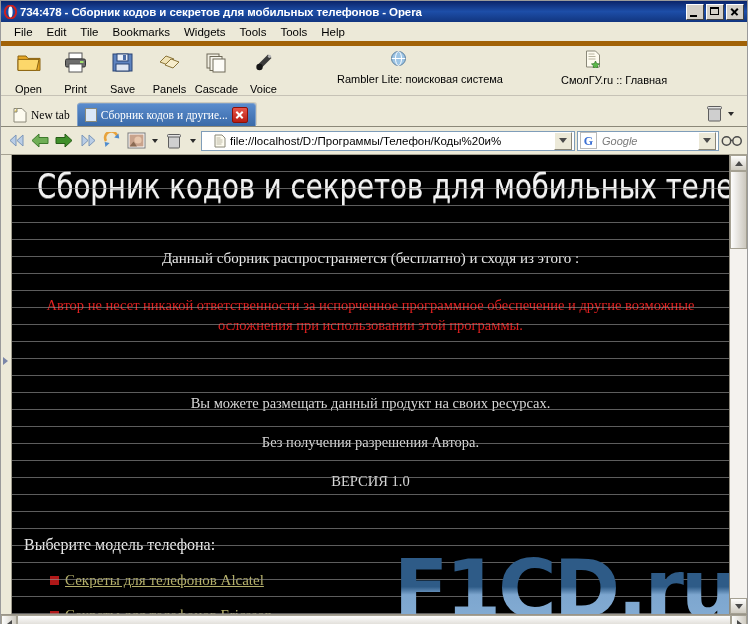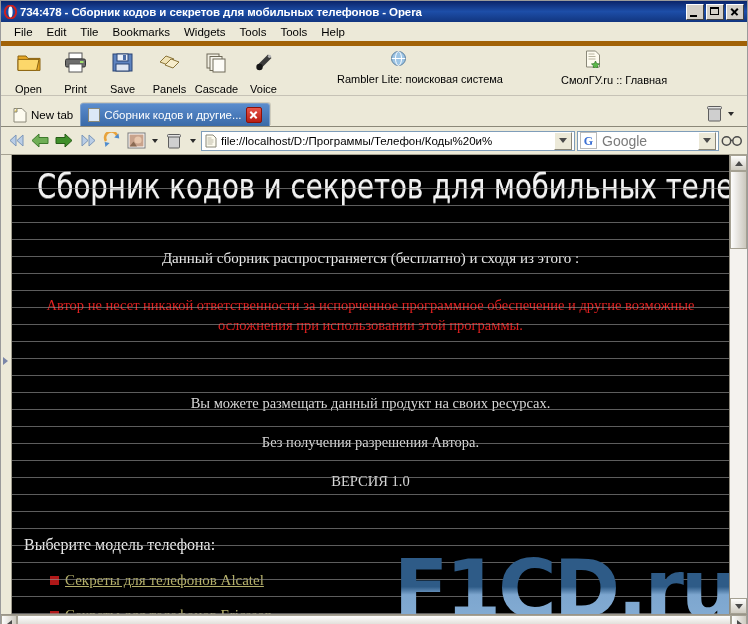--- a/index.html
+++ b/index.html
@@ -41,21 +41,21 @@
   .tbtn{width:47px;display:flex;flex-direction:column;align-items:center;
         justify-content:flex-start;cursor:default;padding-top:2px;}
   .tbtn .ico{height:25px;display:flex;align-items:center;justify-content:center;}
   .tbtn .lbl{font-size:11px;color:#000;margin-top:8px;white-space:nowrap;}
   .tbookmark{display:flex;flex-direction:column;align-items:center;cursor:default;
              padding:2px 8px 0 8px;}
   .tbookmark .lbl{font-size:11px;color:#000;white-space:nowrap;margin-top:2px;margin-left:42px;}
 
   
   .tabbar{height:30px;background:#ece9d8;display:flex;align-items:flex-end;
-          padding-left:5px;position:relative;border-bottom:1px solid #8b8878;}
+          padding-left:5px;position:relative;border-bottom:1px solid #8b8878;font-family:Liberation Serif, serif;}
   .tab{height:22px;display:flex;align-items:center;gap:4px;padding:0 7px;
        font-size:11.5px;border-radius:3px 3px 0 0;cursor:default;white-space:nowrap;}
   .tab.inactive{color:#000;background:transparent;}
   .tab.active{background:linear-gradient(to bottom,#5a8ccd,#3a6aa8);color:#fff;
               border:1px solid #7d9fc9;border-bottom:none;box-shadow:1px -1px 0 rgba(0,0,0,.12);}
   .pageicon{width:12px;height:14px;background:#fff;border:1px solid #8a8a7a;
             position:relative;box-sizing:border-box;}
   .pageicon.blue{background:#dbe8f7;}
   .tabclose{width:14px;height:14px;background:linear-gradient(to bottom,#e8564a,#b81d13);
             border:1px solid #8d1008;border-radius:2px;position:relative;cursor:pointer;}
@@ -64,29 +64,29 @@
   .tabclose i:last-child{transform:rotate(-45deg);}
   .tabtrash{position:absolute;right:10px;bottom:4px;display:flex;align-items:center;gap:3px;cursor:default;}
 
   
   .addrbar{height:27px;background:#ece9d8;display:flex;align-items:center;
            padding:0 4px;gap:2px;border-bottom:1px solid #a6a292;}
   .navbtn{width:22px;height:22px;display:flex;align-items:center;justify-content:center;cursor:default;}
   .caret{width:0;height:0;border-left:3.5px solid transparent;border-right:3.5px solid transparent;
          border-top:4px solid #2b2b2b;margin:0 3px;cursor:default;}
   .urlfield{flex:1 1 auto;height:20px;background:#fff;border:1px solid #7f9db9;
-            display:flex;align-items:center;padding:0 2px 0 3px;box-sizing:border-box;min-width:0;justify-content:flex-end;}
+            display:flex;align-items:center;padding:0 2px 0 12px;box-sizing:border-box;min-width:0;justify-content:flex-end;}
   .urltext{font-size:11.5px;color:#000;white-space:nowrap;overflow:hidden;
            flex:1 1 auto;margin-left:4px;}
   .dropbtn{width:16px;height:16px;background:#ece9d8;border:1px solid;
            border-color:#fff #8a8678 #8a8678 #fff;display:flex;align-items:center;
            justify-content:center;flex:0 0 auto;cursor:default;}
   .searchfield{width:142px;height:20px;background:#fff;border:1px solid #7f9db9;
                display:flex;align-items:center;padding:0 2px 0 2px;box-sizing:border-box;flex:0 0 auto;}
-  .searchtext{font-size:14px;color:#7a7a7a;flex:1 1 auto;margin-left:5px;}
+  .searchtext{font-size:11px;color:#7a7a7a;flex:1 1 auto;margin-left:5px;font-style:italic;}
   .glogo{width:15px;height:15px;border:1px solid #bbb;font-size:12px;font-weight:bold;
          color:#3b6fd4;display:flex;align-items:center;justify-content:center;
          line-height:1;flex:0 0 auto;background:#fff;font-family:"Liberation Serif",serif;}
 
   
   .pagewrap{position:relative;height:459px;background:#22c55e;display:flex;}
   .sidepanel{width:10px;background:#ece9d8;border-right:1px solid #9f9b8d;
              position:relative;flex:0 0 auto;}
   .sidepanel .arrow{position:absolute;left:2px;top:202px;width:0;height:0;
      border-top:4px solid transparent;border-bottom:4px solid transparent;

